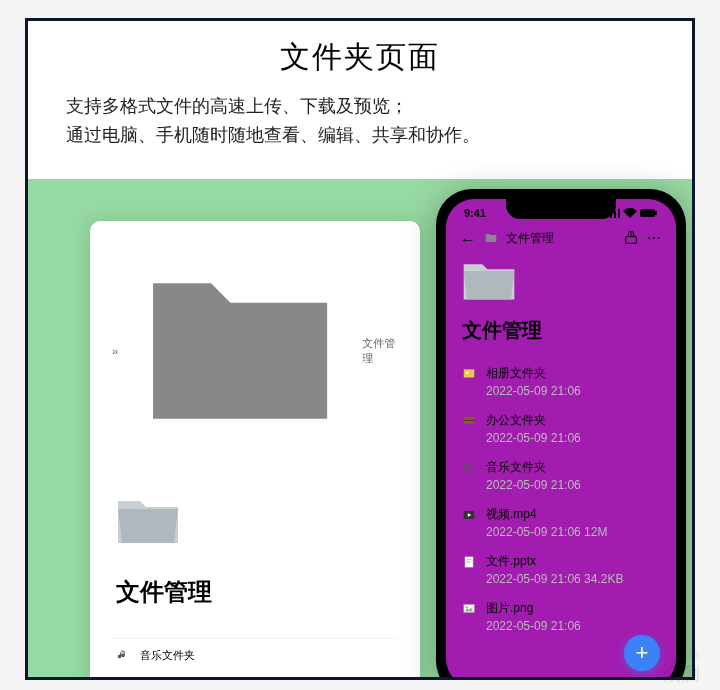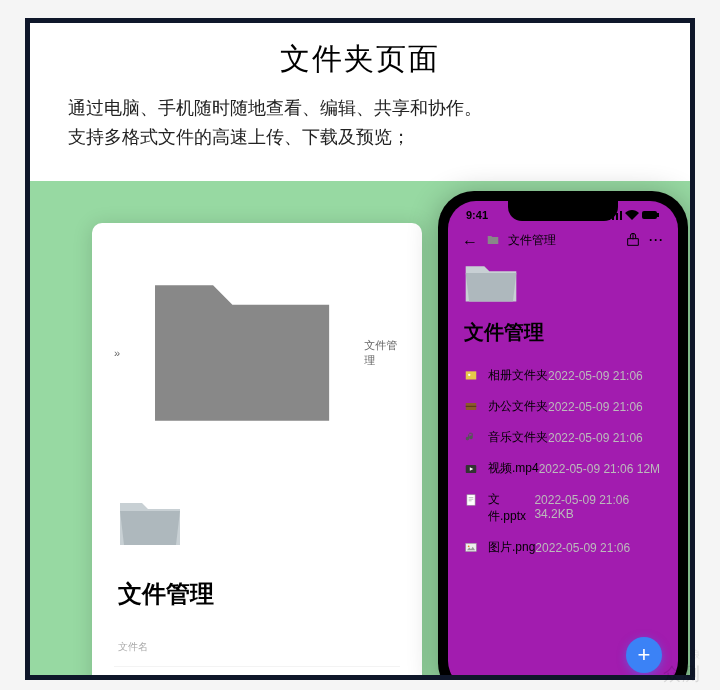--- a/index.html
+++ b/index.html
@@ -8,21 +8,21 @@
   height: 690px;
   background: #f5f5f5;
   font-family: -apple-system, "PingFang SC", "Helvetica Neue", sans-serif;
   position: relative;
   overflow: hidden;
 }
 .outer {
   position: absolute;
   left: 25px; top: 18px;
   width: 670px; height: 662px;
-  border: 5px solid #0f172a;
+  border: 3px solid #0f172a;
   background: #fff;
   overflow: hidden;
 }
 .title {
   font-family: "Kaiti SC", "STKaiti", cursive, serif;
   font-size: 30px;
   text-align: center;
   margin-top: 16px;
   letter-spacing: 2px;
 }
@@ -109,21 +109,21 @@
 }
 .p-nav .spacer { flex: 1; }
 .p-content { padding: 0 16px; }
 .p-hero { margin: 6px 0 10px; width: 54px; height: 44px; }
 .p-h1 { font-size: 20px; font-weight: 700; margin-bottom: 14px; }
 .p-list .prow {
   display: flex; align-items: flex-start; gap: 10px;
   padding: 7px 0;
 }
 .p-list .pic { width: 14px; height: 14px; margin-top: 2px; flex-shrink: 0; }
-.p-list .ptext { display: flex; flex-direction: row; }
+.p-list .ptext { display: flex; flex-direction: column; }
 .p-list .pname { font-size: 12px; font-weight: 500; }
 .p-list .pmeta { font-size: 12px; color: #bbb; margin-top: 2px; }
 .fab {
   position: absolute; right: 16px; bottom: 16px;
   width: 36px; height: 36px; border-radius: 50%;
   background: #3b82f6; color: #fff;
   display: flex; align-items: center; justify-content: center;
   font-size: 22px; font-weight: 300;
   box-shadow: 0 2px 8px rgba(59,130,246,0.5);
 }
@@ -133,39 +133,38 @@
   font-weight: 300; letter-spacing: 1px;
 }
 .watermark .small { font-size: 10px; display: block; text-align: right; opacity: 0.7; }
 </style>
 </head>
 <body>
 
 <div class="outer">
   <div class="title">文件夹页面</div>
   <div class="desc">
+    <div>支持多格式文件的高速上传、下载及预览；</div>
     <div>通过电脑、手机随时随地查看、编辑、共享和协作。</div>
-    <div>支持多格式文件的高速上传、下载及预览；</div>
   </div>
   <div class="green-bg"></div>
 
   <div class="desktop-card">
     <div class="breadcrumb">
       <span>»</span>
       <svg class="ic" viewBox="0 0 24 24">
           <path fill="#888" d="M3 5h6l2 2h10v12H3z"></path>
         </svg>
       <span>文件管理</span>
     </div>
     <svg class="folder-hero" viewBox="0 0 64 52">
       <path fill="#c8d0d4" d="M2 6h22l6 6h32v36H2z"></path>
       <path fill="#aeb8bd" d="M2 14h60l-4 34H6z"></path>
     </svg>
     <div class="h1">文件管理</div>
-    <div class="col-header">文件名</div>
     <div class="d-list">
         <div class="row">
           <svg class="ic pic" viewBox="0 0 24 24">
             <path fill="#555" d="M9 3v10a3 3 0 11-2-2.8V6l8-2v7a3 3 0 11-2-2.8V3z"></path>
           </svg>
           <span>音乐文件夹</span>
         </div>
       </div>
   </div>
 

